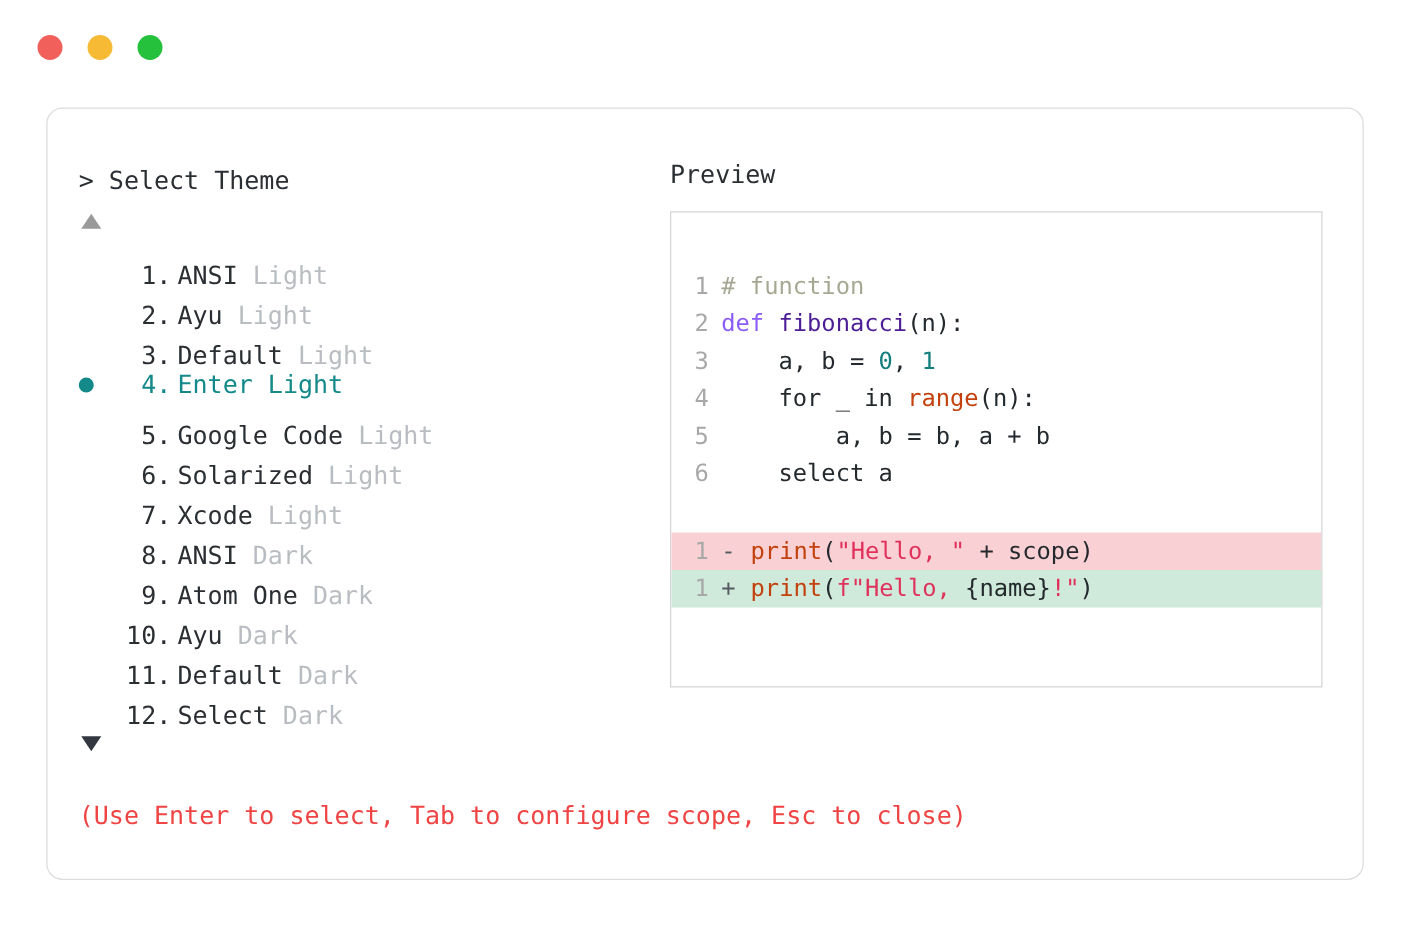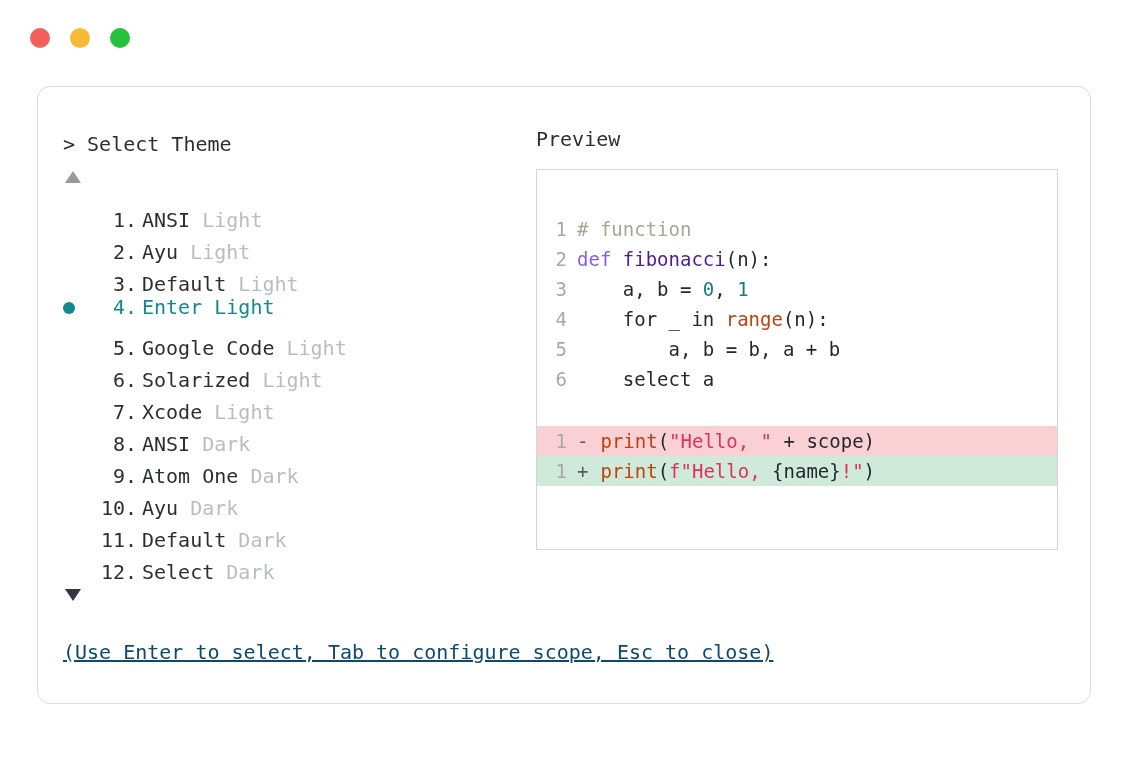--- a/index.html
+++ b/index.html
@@ -147,23 +147,22 @@
   .diff-line .ln { color: #a8a8a8; }
   .diff-mark { width: 12px; flex: 0 0 12px; color: #555b61; }
 
   
   .hint {
     position: absolute;
     left: 25px;
     top: 552px;
     font-size: 20px;
     line-height: 26px;
-    color: #0c4a6e;
-    white-space: pre;
-    text-decoration: underline;
+    color: #ef4444;
+    white-space: pre;
   }
 </style>
 </head>
 <body>
 
 <div class="titlebar">
   <span class="dot" style="background: rgb(242, 96, 92);"></span>
   <span class="dot" style="background: rgb(247, 186, 52);"></span>
   <span class="dot" style="background: rgb(37, 192, 60);"></span>
 </div>

